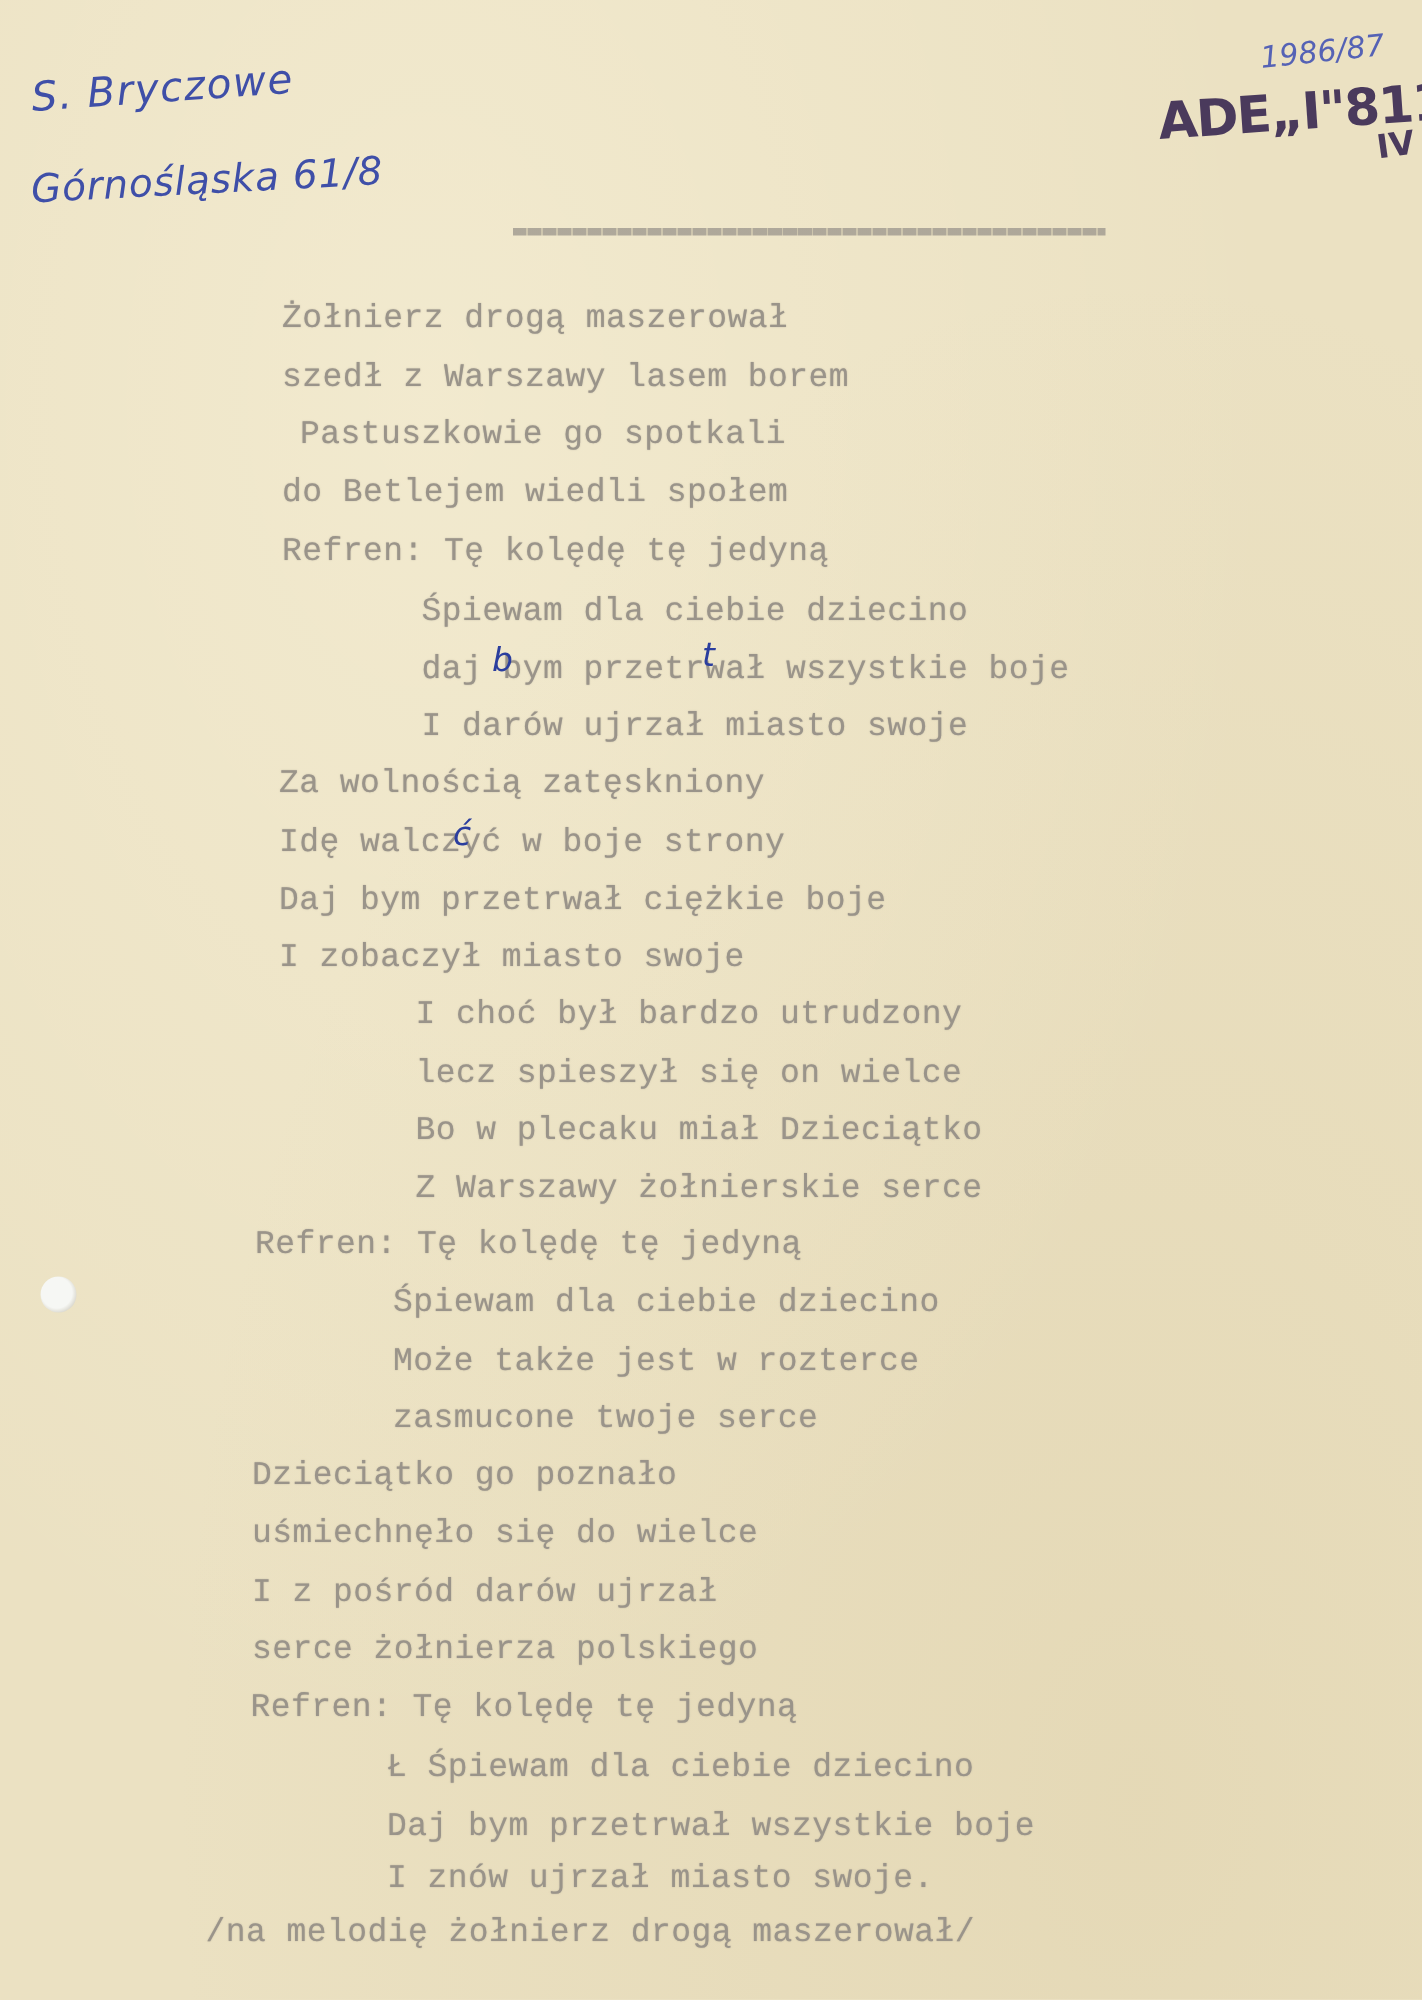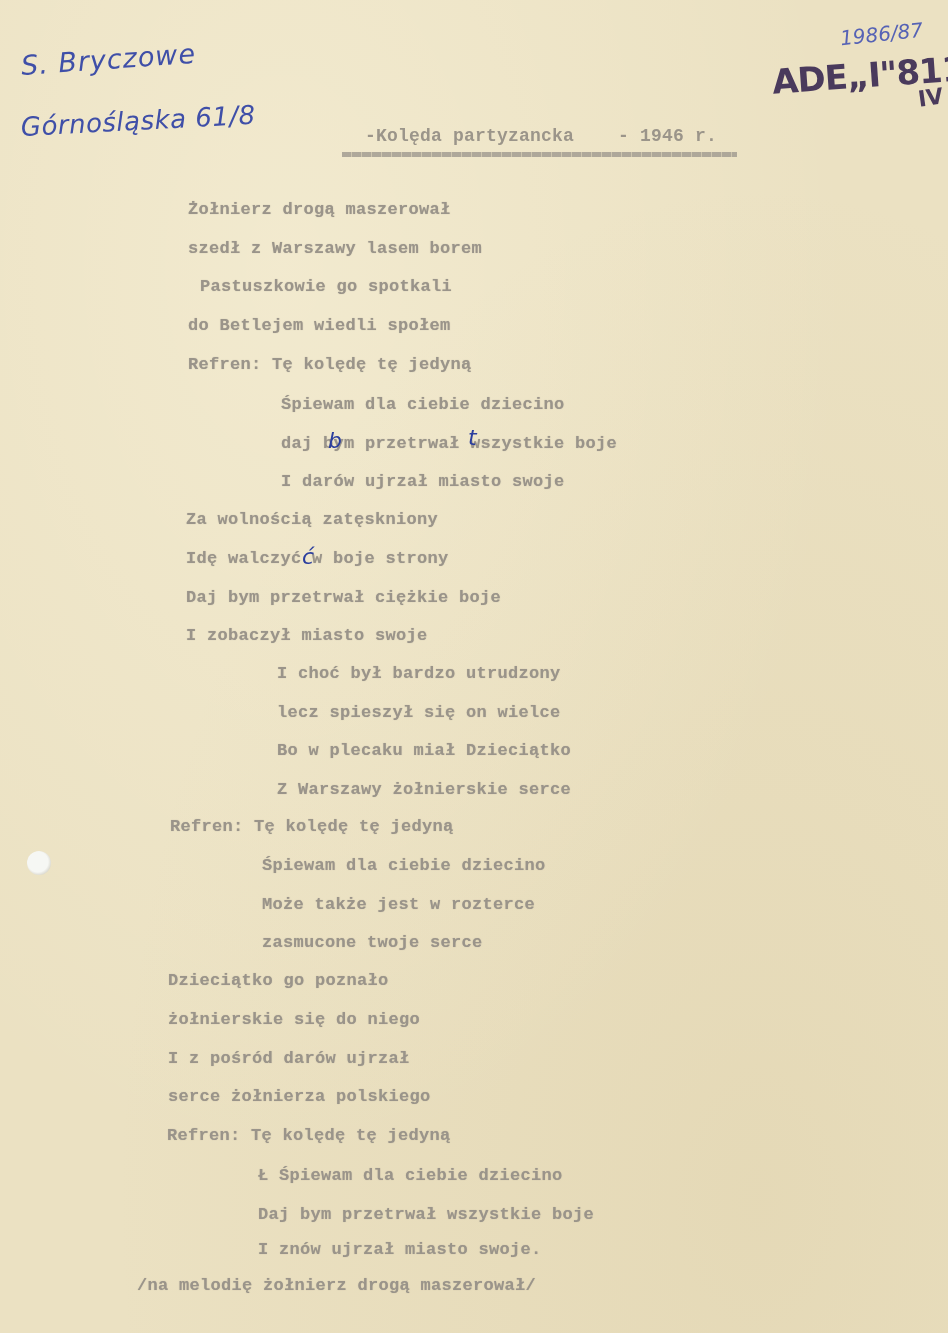--- a/index.html
+++ b/index.html
@@ -52,22 +52,22 @@
       color: #9b958a; font-size: 18px; white-space: pre;
       letter-spacing: 0.2px;
     }
     .underline {
       position: absolute; left: 342px; top: 152px; width: 395px; height: 5px;
       background: repeating-linear-gradient(90deg, #a39d92 0 9px, #c7bfa8 9px 10px);
       opacity: 0.85;
     }
     .verse {
       position: absolute;
-      font-family: "Liberation Mono", monospace; font-weight: bold;
-      font-size: 17px; color: #9a948a; white-space: pre;
+      font-family: "Liberation Mono", monospace; font-weight: normal;
+      font-size: 22px; color: #9a948a; white-space: pre;
       letter-spacing: 0.3px;
       text-shadow: 0 0 1px rgba(150,144,134,0.6);
     }
     .pen {
       position: absolute; font-family: "DejaVu Sans", sans-serif; font-style: italic;
       color: #2b3e9e; font-size: 22px;
     }
     .hole {
       position: absolute; left: 27px; top: 851px; width: 24px; height: 24px; border-radius: 50%;
       background: radial-gradient(circle at 45% 45%, #f6f7f4 0 55%, #d8d6cc 75%, #b7ae96 100%);
@@ -78,21 +78,20 @@
 
 <div class="paper">
 
   <div class="hand hand-name">S. Bryczowe</div>
   <div class="hand hand-addr">Górnośląska 61/8</div>
   <div class="hand hand-ref-top">1986/87</div>
   <div class="marker">ADE„I"811</div>
   <div class="marker-sub">IV</div>
 
 
-  <div class="title">-Kolęda partyzancka    - 1946 r.</div>
   <div class="underline"></div>
 
   <div id="verses">
       <div class="verse" style="left: 188px; top: 200px;">Żołnierz drogą maszerował</div>
       <div class="verse" style="left: 188px; top: 239px;">szedł z Warszawy lasem borem</div>
       <div class="verse" style="left: 188px; top: 277px; margin-left: 12px;">Pastuszkowie go spotkali</div>
       <div class="verse" style="left: 188px; top: 316px; text-align: center;">do Betlejem wiedli społem</div>
       <div class="verse" style="left: 188px; top: 355px;">Refren: Tę kolędę tę jedyną</div>
       <div class="verse" style="left: 281px; top: 395px;">Śpiewam dla ciebie dziecino</div>
       <div class="verse" style="left: 281px; top: 434px;">daj bym przetrwał wszystkie boje</div>
@@ -103,21 +102,21 @@
       <div class="verse" style="left: 186px; top: 626px;">I zobaczył miasto swoje</div>
       <div class="verse" style="left: 277px; top: 664px;">I choć był bardzo utrudzony</div>
       <div class="verse" style="left: 277px; top: 703px;">lecz spieszył się on wielce</div>
       <div class="verse" style="left: 277px; top: 741px;">Bo w plecaku miał Dzieciątko</div>
       <div class="verse" style="left: 277px; top: 780px;">Z Warszawy żołnierskie serce</div>
       <div class="verse" style="left: 170px; top: 817px;">Refren: Tę kolędę tę jedyną</div>
       <div class="verse" style="left: 262px; top: 856px;">Śpiewam dla ciebie dziecino</div>
       <div class="verse" style="left: 262px; top: 895px;">Może także jest w rozterce</div>
       <div class="verse" style="left: 262px; top: 933px;">zasmucone twoje serce</div>
       <div class="verse" style="left: 168px; top: 971px;">Dzieciątko go poznało</div>
-      <div class="verse" style="left: 168px; top: 1010px;">żołnierskie się do niego</div>
+      <div class="verse" style="left: 168px; top: 1010px;">uśmiechnęło się do wielce</div>
       <div class="verse" style="left: 168px; top: 1049px;">I z pośród darów ujrzał</div>
       <div class="verse" style="left: 168px; top: 1087px;">serce żołnierza polskiego</div>
       <div class="verse" style="left: 167px; top: 1126px;">Refren: Tę kolędę tę jedyną</div>
       <div class="verse" style="left: 258px; top: 1166px;">Ł Śpiewam dla ciebie dziecino</div>
       <div class="verse" style="left: 258px; top: 1205px;">Daj bym przetrwał wszystkie boje</div>
       <div class="verse" style="left: 258px; top: 1240px;">I znów ujrzał miasto swoje.</div>
       <div class="verse" style="left: 137px; top: 1276px;">/na melodię żołnierz drogą maszerował/</div>
     </div>
   <div id="pens">
       <div class="pen" style="left: 328px; top: 428px;">b</div>

